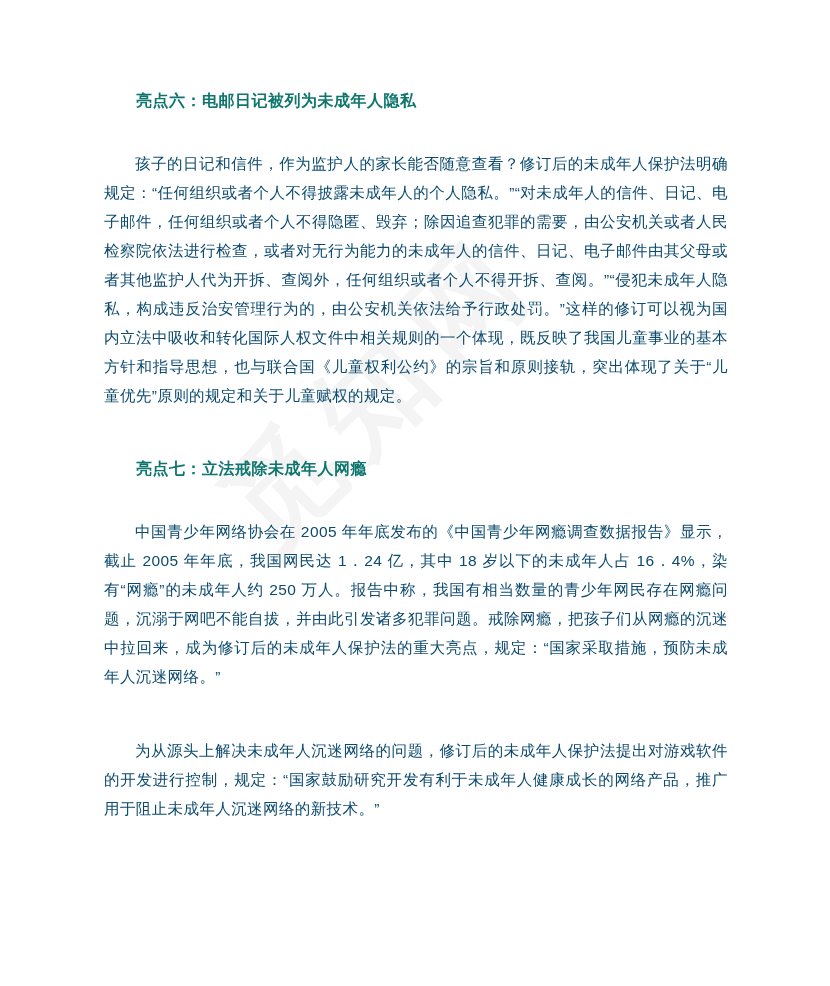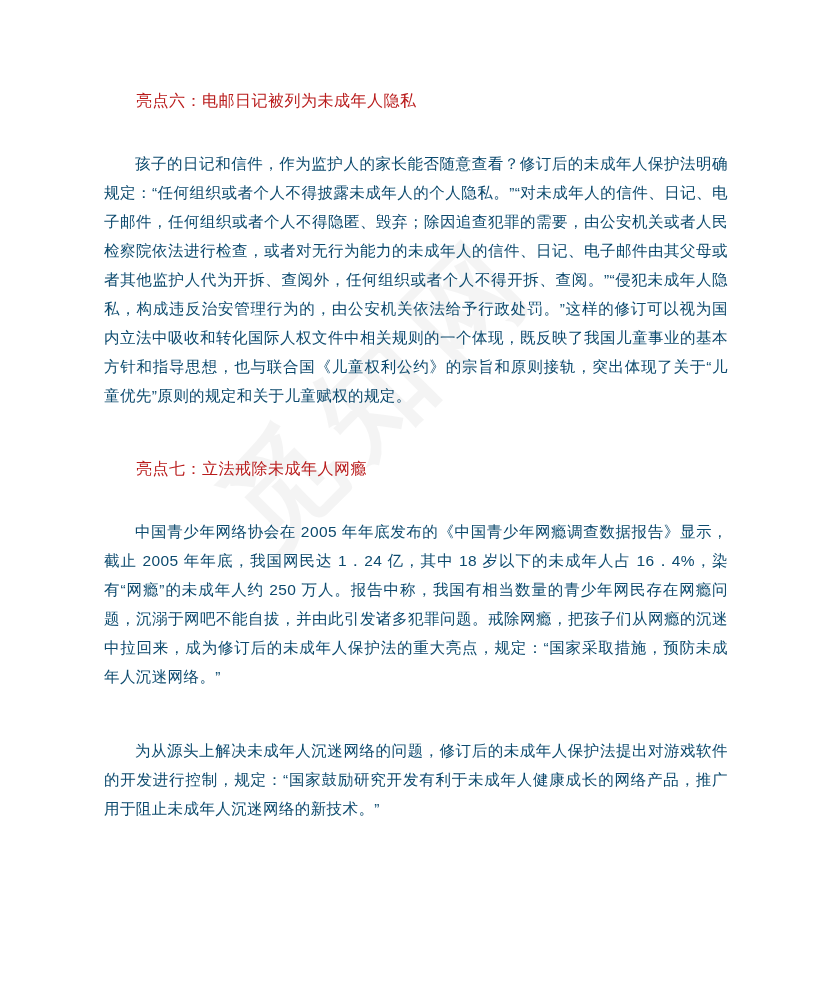--- a/index.html
+++ b/index.html
@@ -21,24 +21,24 @@
     background: #ffffff;
   }
   .content {
     position: absolute;
     left: 104px;
     top: 86px;
     width: 624px;
   }
   .doc-heading {
     font-size: 16px;
-    font-weight: normal;
+    font-weight: bold;
     line-height: 29px;
     text-indent: 2em;
-    color: #b91c1c;
+    color: #0f766e;
     margin: 0 0 34px 0;
     letter-spacing: 0.5px;
   }
   .doc-heading.second {
     margin-top: 44px;
   }
   .doc-paragraph {
     font-size: 15.5px;
     line-height: 29px;
     text-align: justify;

